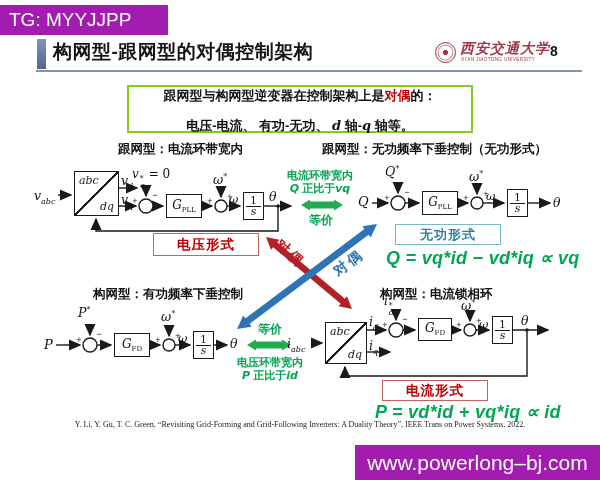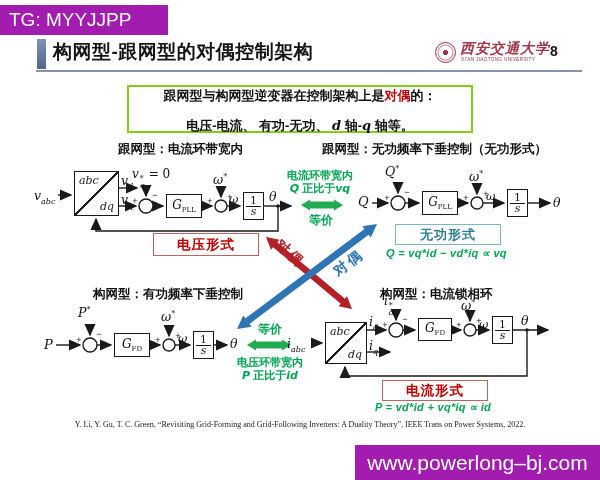--- a/index.html
+++ b/index.html
@@ -22,21 +22,21 @@
   .frac{display:flex;flex-direction:column;align-items:center;font-family:"DejaVu Serif",serif;font-size:11px;line-height:10px;}
   .frac .num{padding:0 4px;border-bottom:1.2px solid #1a1a1a;font-style:normal;}
   .frac .den{font-style:italic;}
   .ptitle{font-size:12.5px;font-weight:700;color:#111;}
   .formbox{position:absolute;display:flex;align-items:center;justify-content:center;font-weight:700;background:#fff;z-index:3;}
   .form-red{border:1.5px solid #c4625f;color:#c00000;font-size:13.5px;letter-spacing:1px;}
   .form-teal{border:1.5px solid #79b6c8;color:#2e8099;font-size:13px;letter-spacing:1px;}
   .gtext{color:#00a651;font-weight:700;font-size:11px;line-height:13px;text-align:center;}
   .gtext .gi{font-family:"DejaVu Sans",sans-serif;font-style:italic;}
   .glabel{color:#00a651;font-weight:700;font-size:12px;}
-  .gformula{color:#00a651;font-weight:700;font-style:italic;font-size:11px;letter-spacing:0.3px;text-align:right;}
+  .gformula{color:#00a651;font-weight:700;font-style:italic;font-size:18px;letter-spacing:0.3px;text-align:right;}
   .duality{font-weight:700;font-size:14px;letter-spacing:3px;z-index:2;}
   .wm{position:absolute;background:#a21caf;color:#fff;z-index:6;display:flex;align-items:center;}
   .hdr-title{position:absolute;left:53px;top:39px;font-size:19px;font-weight:700;color:#151515;z-index:4;letter-spacing:0.5px;}
   .hdr-bar{position:absolute;left:37px;top:39px;width:9px;height:30px;background:linear-gradient(180deg,#8094b8,#51658e);z-index:4;}
   .hdr-line{position:absolute;left:36px;top:70px;width:546px;height:2px;background:#8392ad;z-index:4;}
   .seal{position:absolute;left:435px;top:42px;width:21px;height:21px;border:1.6px solid #a23648;border-radius:50%;z-index:4;
         box-shadow:inset 0 0 0 1.5px #fff,inset 0 0 0 2.6px #c98a95;
         background:radial-gradient(circle at 50% 50%, #a23648 0 2.6px, transparent 2.7px);}
   .univ-cn{position:absolute;left:460px;top:40px;font-family:"DejaVu Serif",serif;font-style:italic;font-weight:700;font-size:14px;color:#a23648;letter-spacing:1px;z-index:4;}
   .univ-en{position:absolute;left:461px;top:57px;font-size:6px;color:#a23648;letter-spacing:0.4px;transform:scale(0.78);transform-origin:left top;z-index:4;}

